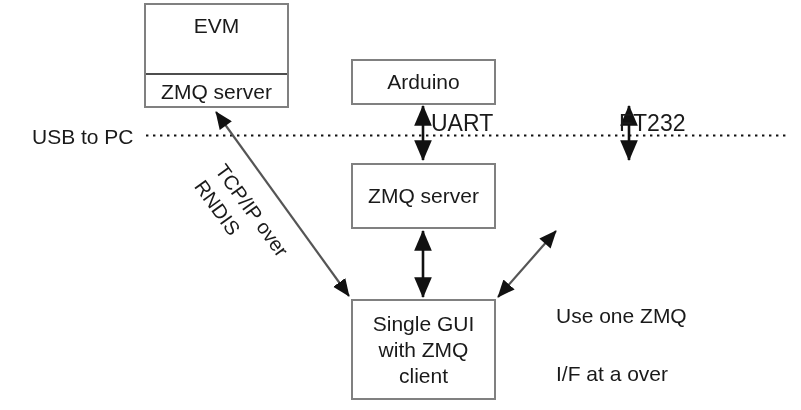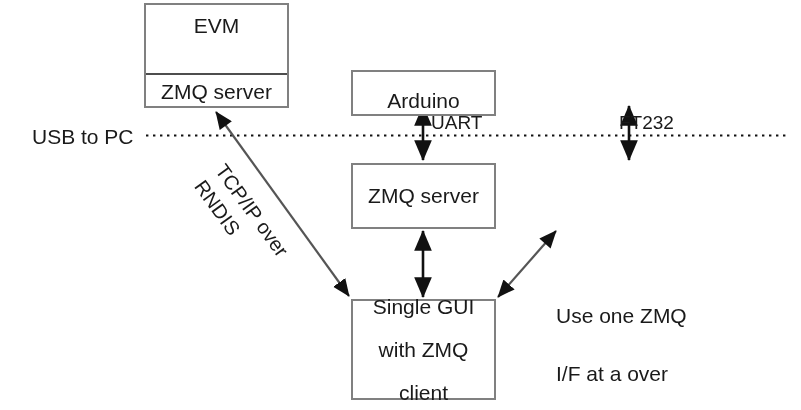--- a/index.html
+++ b/index.html
@@ -49,21 +49,21 @@
   .plain-text {
     position: absolute;
     color: #1a1a1a;
     font-size: 21px;
     line-height: 26px;
     white-space: pre-line;
   }
   .edge-label {
     position: absolute;
     color: #1a1a1a;
-    font-size: 19px;
+    font-size: 23px;
     line-height: 24px;
     background: transparent;
   }
   .rot-label {
     position: absolute;
     color: #1a1a1a;
     font-size: 20px;
     line-height: 23px;
     white-space: nowrap;
     transform-origin: left top;
@@ -104,31 +104,31 @@
 
     <line x1="556" y1="231" x2="498" y2="297" stroke="#555555" stroke-width="2.2" marker-start="url(#arrowStart)" marker-end="url(#arrowEnd)"></line>
   </svg>
 
   <div class="box" style="left:144px; top:3px; width:145px; height:105px; justify-content:flex-start; padding-top:8px;">
     <span class="line">EVM</span>
     <div class="divider" style="top:68px;"></div>
     <span class="line" style="position:absolute; top:74px; left:0; right:0;">ZMQ server</span>
   </div>
 
-  <div class="box" style="left:351px; top:70px; width:145px; height:46px;justify-content:flex-end;">
+  <div class="box" style="left:351px; top:59px; width:145px; height:46px;">
     <span class="line">Arduino</span>
   </div>
 
 
   <div class="box" style="left:351px; top:163px; width:145px; height:66px;">
     <span class="line">ZMQ server</span>
   </div>
 
 
-  <div class="box" style="left:351px; top:299px; width:145px; height:101px;gap:17px;">
+  <div class="box" style="left:351px; top:299px; width:145px; height:101px;">
     <span class="line">Single GUI</span>
     <span class="line">with ZMQ</span>
     <span class="line">client</span>
   </div>
 
   <div class="plain-text" style="left:32px; top:124px;">USB to PC</div>
 
   <div class="edge-label" style="left:431px; top:111px;">UART</div>
 
   <div class="edge-label" style="left:619px; top:111px;">FT232</div>

